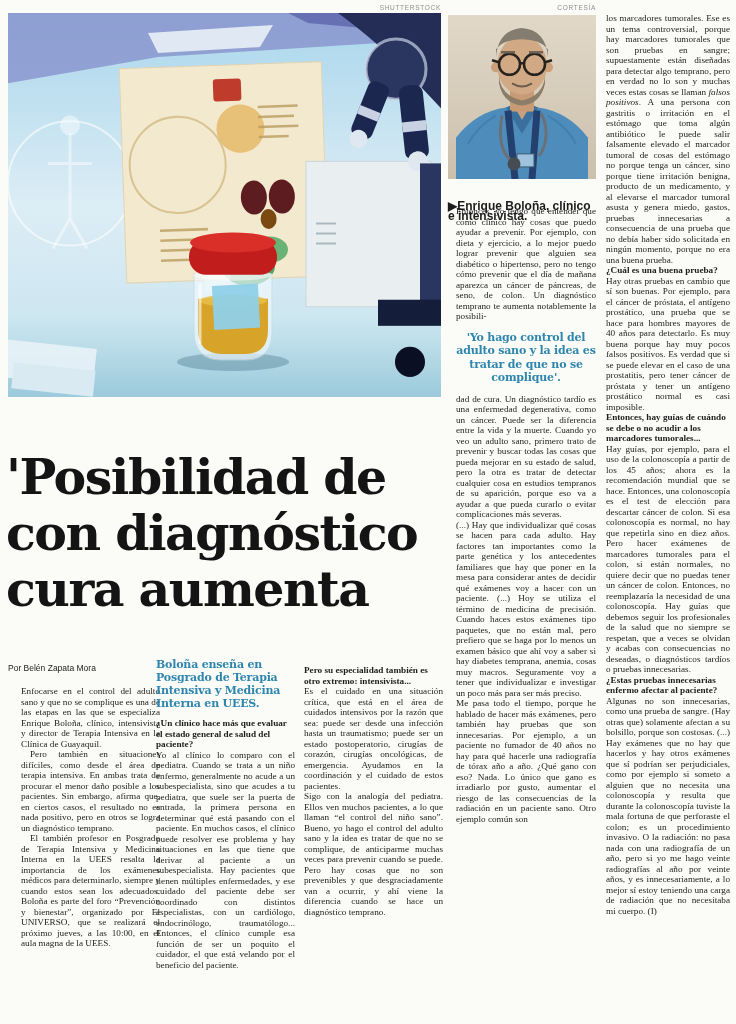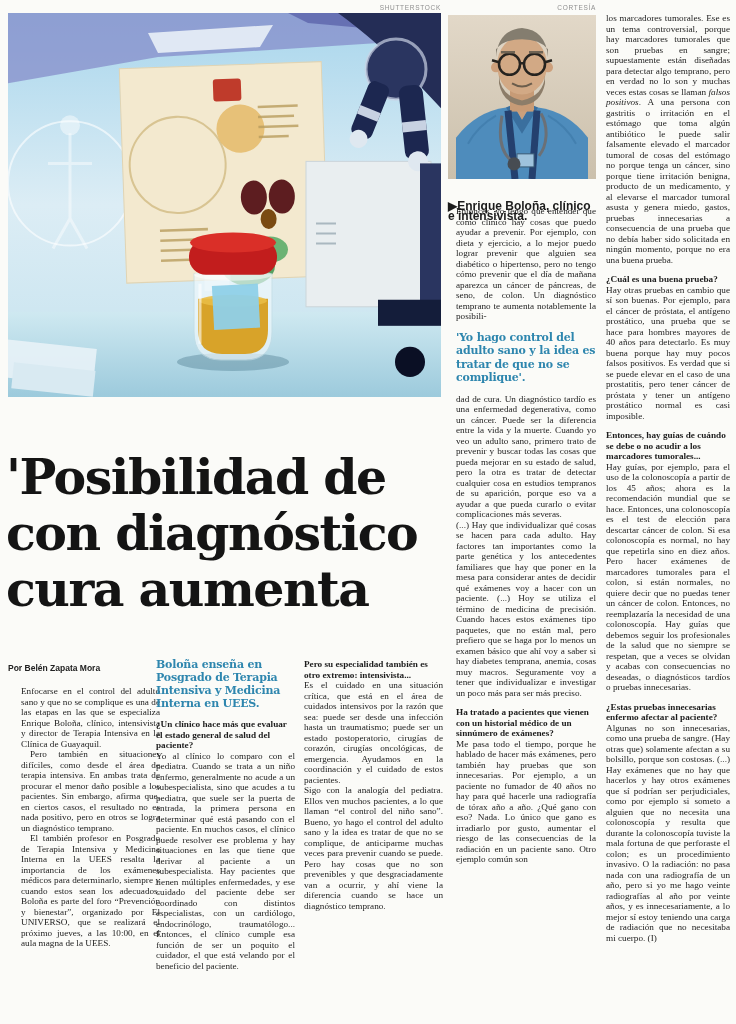--- a/index.html
+++ b/index.html
@@ -12,35 +12,35 @@
   #credit-right{left:448px;width:148px;}
   .photo-main{position:absolute;left:8px;top:13px;width:433px;height:384px;}
   .photo-portrait{position:absolute;left:448px;top:15px;width:148px;height:164px;}
   .photo-main svg,.photo-portrait svg{display:block;width:100%;height:100%;}
   .caption{font-family:"Liberation Sans",sans-serif;font-weight:bold;color:#1c1c1c;}
   #caption-portrait{position:absolute;left:448px;top:202px;width:152px;font-size:12px;line-height:9.5px;}
   #caption-main{position:absolute;left:8px;top:402px;font-size:8.2px;white-space:nowrap;}
   .headline{position:absolute;left:6px;top:421px;width:450px;font-family:"DejaVu Serif",serif;
             font-weight:bold;font-size:49px;line-height:56px;letter-spacing:-1.5px;color:#141414;margin-top:28px;}
   .byline{position:absolute;left:8px;top:663px;font-family:"Liberation Sans",sans-serif;
-          font-weight:bold;font-size:8.5px;color:#222;}
+          font-weight:normal;font-size:8.5px;color:#222;}
   .col{position:absolute;font-size:9.2px;line-height:10.5px;color:#1d1d1d;text-align:justify;}
   #col1{left:8px;top:686px;width:139px;margin-left:13px;}
   #col2{left:156px;top:658px;width:139px;}
   #col3{left:304px;top:658px;width:139px;}
   #col4{left:456px;top:206px;width:140px;}
   #col5{left:606px;top:13px;width:124px;}
   .blk{margin:0;}
-  .q{font-weight:bold;margin-top:9px;text-align:left;}
-  .col .q:first-child{margin-top:1px;}
+  .q{font-weight:bold;text-align:left;}
+  .col .q:first-child{margin-top:7px;}
   .pi{text-indent:9px;}
   .lead{color:var(--accent);font-weight:bold;font-size:11px;line-height:13px;
         margin-bottom:8px;text-align:left;font-family:"DejaVu Serif",serif;letter-spacing:-.2px;}
   .quote{color:var(--accent);font-weight:bold;font-size:11px;line-height:13.5px;
-         margin:9px 0;text-align:left;font-family:"DejaVu Serif",serif;letter-spacing:-.2px;}
+         margin:9px 0;text-align:center;font-family:"DejaVu Serif",serif;letter-spacing:-.2px;}
   .it{font-style:italic;}
 </style>
 </head>
 <body>
 
 <div class="page">
 
   <div class="credit" id="credit-left">SHUTTERSTOCK</div>
   <div class="credit" id="credit-right">CORTESÍA</div>
 
@@ -168,21 +168,20 @@
   <div class="col" id="col3">
       <p class="blk q"><span>Pero su especialidad también es otro extremo: intensivista...</span></p>
       <p class="blk p"><span>Es el cuidado en una situación crítica, que está en el área de cuidados intensivos por la razón que sea: puede ser desde una infección hasta un traumatismo; puede ser un estado postoperatorio, cirugías de corazón, cirugías oncológicas, de emergencia. Ayudamos en la coordinación y el cuidado de estos pacientes.</span></p>
       <p class="blk p"><span>Sigo con la analogía del pediatra. Ellos ven muchos pacientes, a lo que llaman “el control del niño sano”. Bueno, yo hago el control del adulto sano y la idea es tratar de que no se complique, de anticiparme muchas veces para prevenir cuando se puede. Pero hay cosas que no son prevenibles y que desgraciadamente van a ocurrir, y ahí viene la diferencia cuando se hace un diagnóstico temprano.</span></p>
     </div>
   <div class="col" id="col4">
       <p class="blk p"><span>Entonces, yo tengo que entender que como clínico hay cosas que puedo ayudar a prevenir. Por ejemplo, con dieta y ejercicio, a lo mejor puedo lograr prevenir que alguien sea diabético o hipertenso, pero no tengo cómo prevenir que el día de mañana aparezca un cáncer de páncreas, de seno, de colon. Un diagnóstico temprano te aumenta notablemente la posibili-</span></p>
       <p class="blk quote"><span>'Yo hago control del adulto sano y la idea es tratar de que no se complique'.</span></p>
       <p class="blk p"><span>dad de cura. Un diagnóstico tardío es una enfermedad degenerativa, como un cáncer. Puede ser la diferencia entre la vida y la muerte. Cuando yo veo un adulto sano, primero trato de prevenir y buscar todas las cosas que pueda mejorar en su estado de salud, pero la otra es tratar de detectar cualquier cosa en estudios tempranos de su aparición, porque eso va a ayudar a que pueda curarlo o evitar complicaciones más severas.</span></p>
       <p class="blk p"><span>(...) Hay que individualizar qué cosas se hacen para cada adulto. Hay factores tan importantes como la parte genética y los antecedentes familiares que hay que poner en la mesa para considerar antes de decidir qué exámenes voy a hacer con un paciente. (...) Hoy se utiliza el término de medicina de precisión. Cuando haces estos exámenes tipo paquetes, que no están mal, pero prefiero que se haga por lo menos un examen básico que ahí voy a saber si hay diabetes temprana, anemia, cosas muy macros. Seguramente voy a tener que individualizar e investigar un poco más para ser más preciso.</span></p>
-      <p class="blk q"><span>Ha tratado a pacientes que vienen con un historial médico de un sinnúmero de exámenes?</span></p>
       <p class="blk p"><span>Me pasa todo el tiempo, porque he hablado de hacer más exámenes, pero también hay pruebas que son innecesarias. Por ejemplo, a un paciente no fumador de 40 años no hay para qué hacerle una radiografía de tórax año a año. ¿Qué gano con eso? Nada. Lo único que gano es irradiarlo por gusto, aumentar el riesgo de las consecuencias de la radiación en un paciente sano. Otro ejemplo común son</span></p>
     </div>
   <div class="col" id="col5">
       <p class="blk p"><span>los marcadores tumorales. Ese es un tema controversial, porque hay marcadores tumorales que son pruebas en sangre; supuestamente están diseñadas para detectar algo temprano, pero en verdad no lo son y muchas veces estas cosas se llaman </span><span class="it">falsos positivos</span><span>. A una persona con gastritis o irritación en el estómago que toma algún antibiótico le puede salir falsamente elevado el marcador tumoral de cosas del estómago no porque tenga un cáncer, sino porque tiene irritación benigna, producto de un medicamento, y al elevarse el marcador tumoral asusta y genera miedo, gastos, pruebas innecesarias a consecuencia de una prueba que no debía haber sido solicitada en ningún momento, porque no era una buena prueba.</span></p>
       <p class="blk q"><span>¿Cuál es una buena prueba?</span></p>
       <p class="blk p"><span>Hay otras pruebas en cambio que sí son buenas. Por ejemplo, para el cáncer de próstata, el antígeno prostático, una prueba que se hace para hombres mayores de 40 años para detectarlo. Es muy buena porque hay muy pocos falsos positivos. Es verdad que si se puede elevar en el caso de una prostatitis, pero tener cáncer de próstata y tener un antígeno prostático normal es casi imposible.</span></p>
       <p class="blk q"><span>Entonces, hay guías de cuándo se debe o no acudir a los marcadores tumorales...</span></p>
       <p class="blk p"><span>Hay guías, por ejemplo, para el uso de la colonoscopía a partir de los 45 años; ahora es la recomendación mundial que se hace. Entonces, una colonoscopía es el test de elección para descartar cáncer de colon. Si esa colonoscopía es normal, no hay que repetirla sino en diez años. Pero hacer exámenes de marcadores tumorales para el colon, si están normales, no quiere decir que no puedas tener un cáncer de colon. Entonces, no reemplazaría la necesidad de una colonoscopía. Hay guías que debemos seguir los profesionales de la salud que no siempre se respetan, que a veces se olvidan y acabas con consecuencias no deseadas, o diagnósticos tardíos o pruebas innecesarias.</span></p>
       <p class="blk q"><span>¿Estas pruebas innecesarias enfermo afectar al paciente?</span></p>
       <p class="blk p"><span>Algunas no son innecesarias, como una prueba de sangre. (Hay otras que) solamente afectan a su bolsillo, porque son costosas. (...) Hay exámenes que no hay que hacerlos y hay otros exámenes que sí podrían ser perjudiciales, como por ejemplo si someto a alguien que no necesita una colonoscopía y resulta que durante la colonoscopía tuviste la mala fortuna de que perforaste el colon; es un procedimiento invasivo. O la radiación: no pasa nada con una radiografía de un año, pero si yo me hago veinte radiografías al año por veinte años, y es innecesariamente, a lo mejor sí estoy teniendo una carga de radiación que no necesitaba mi cuerpo. (I)</span></p>

